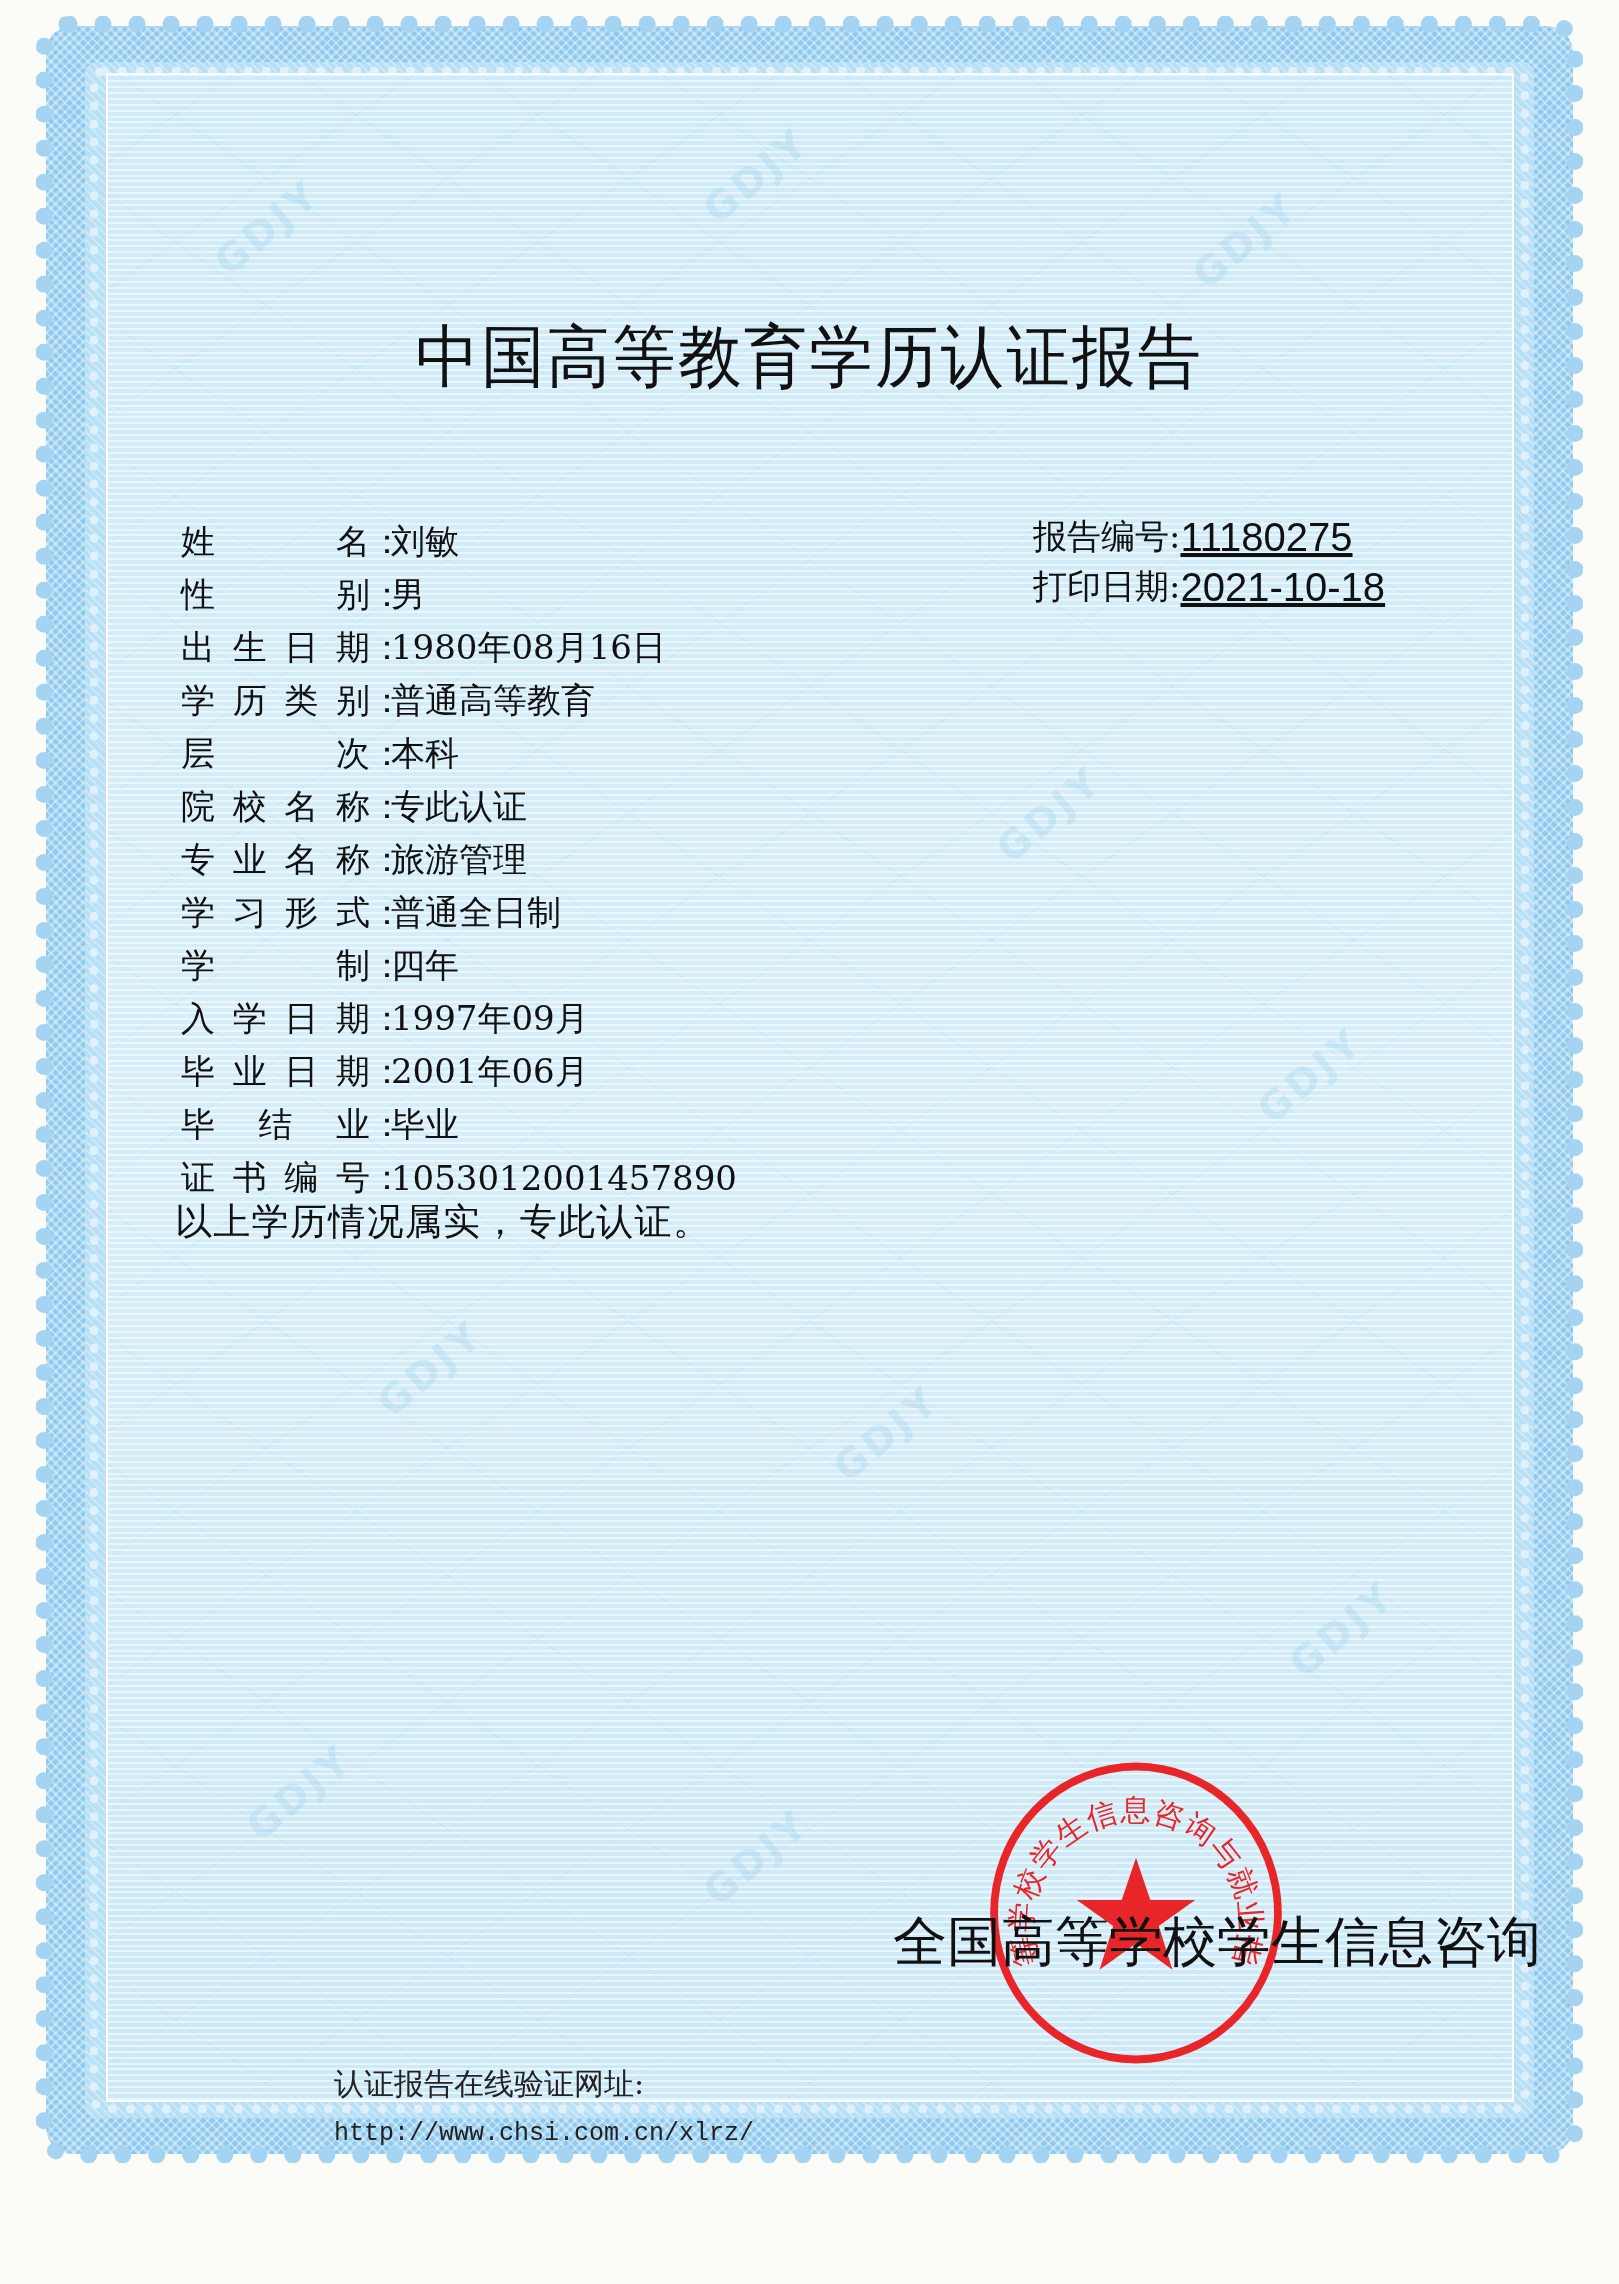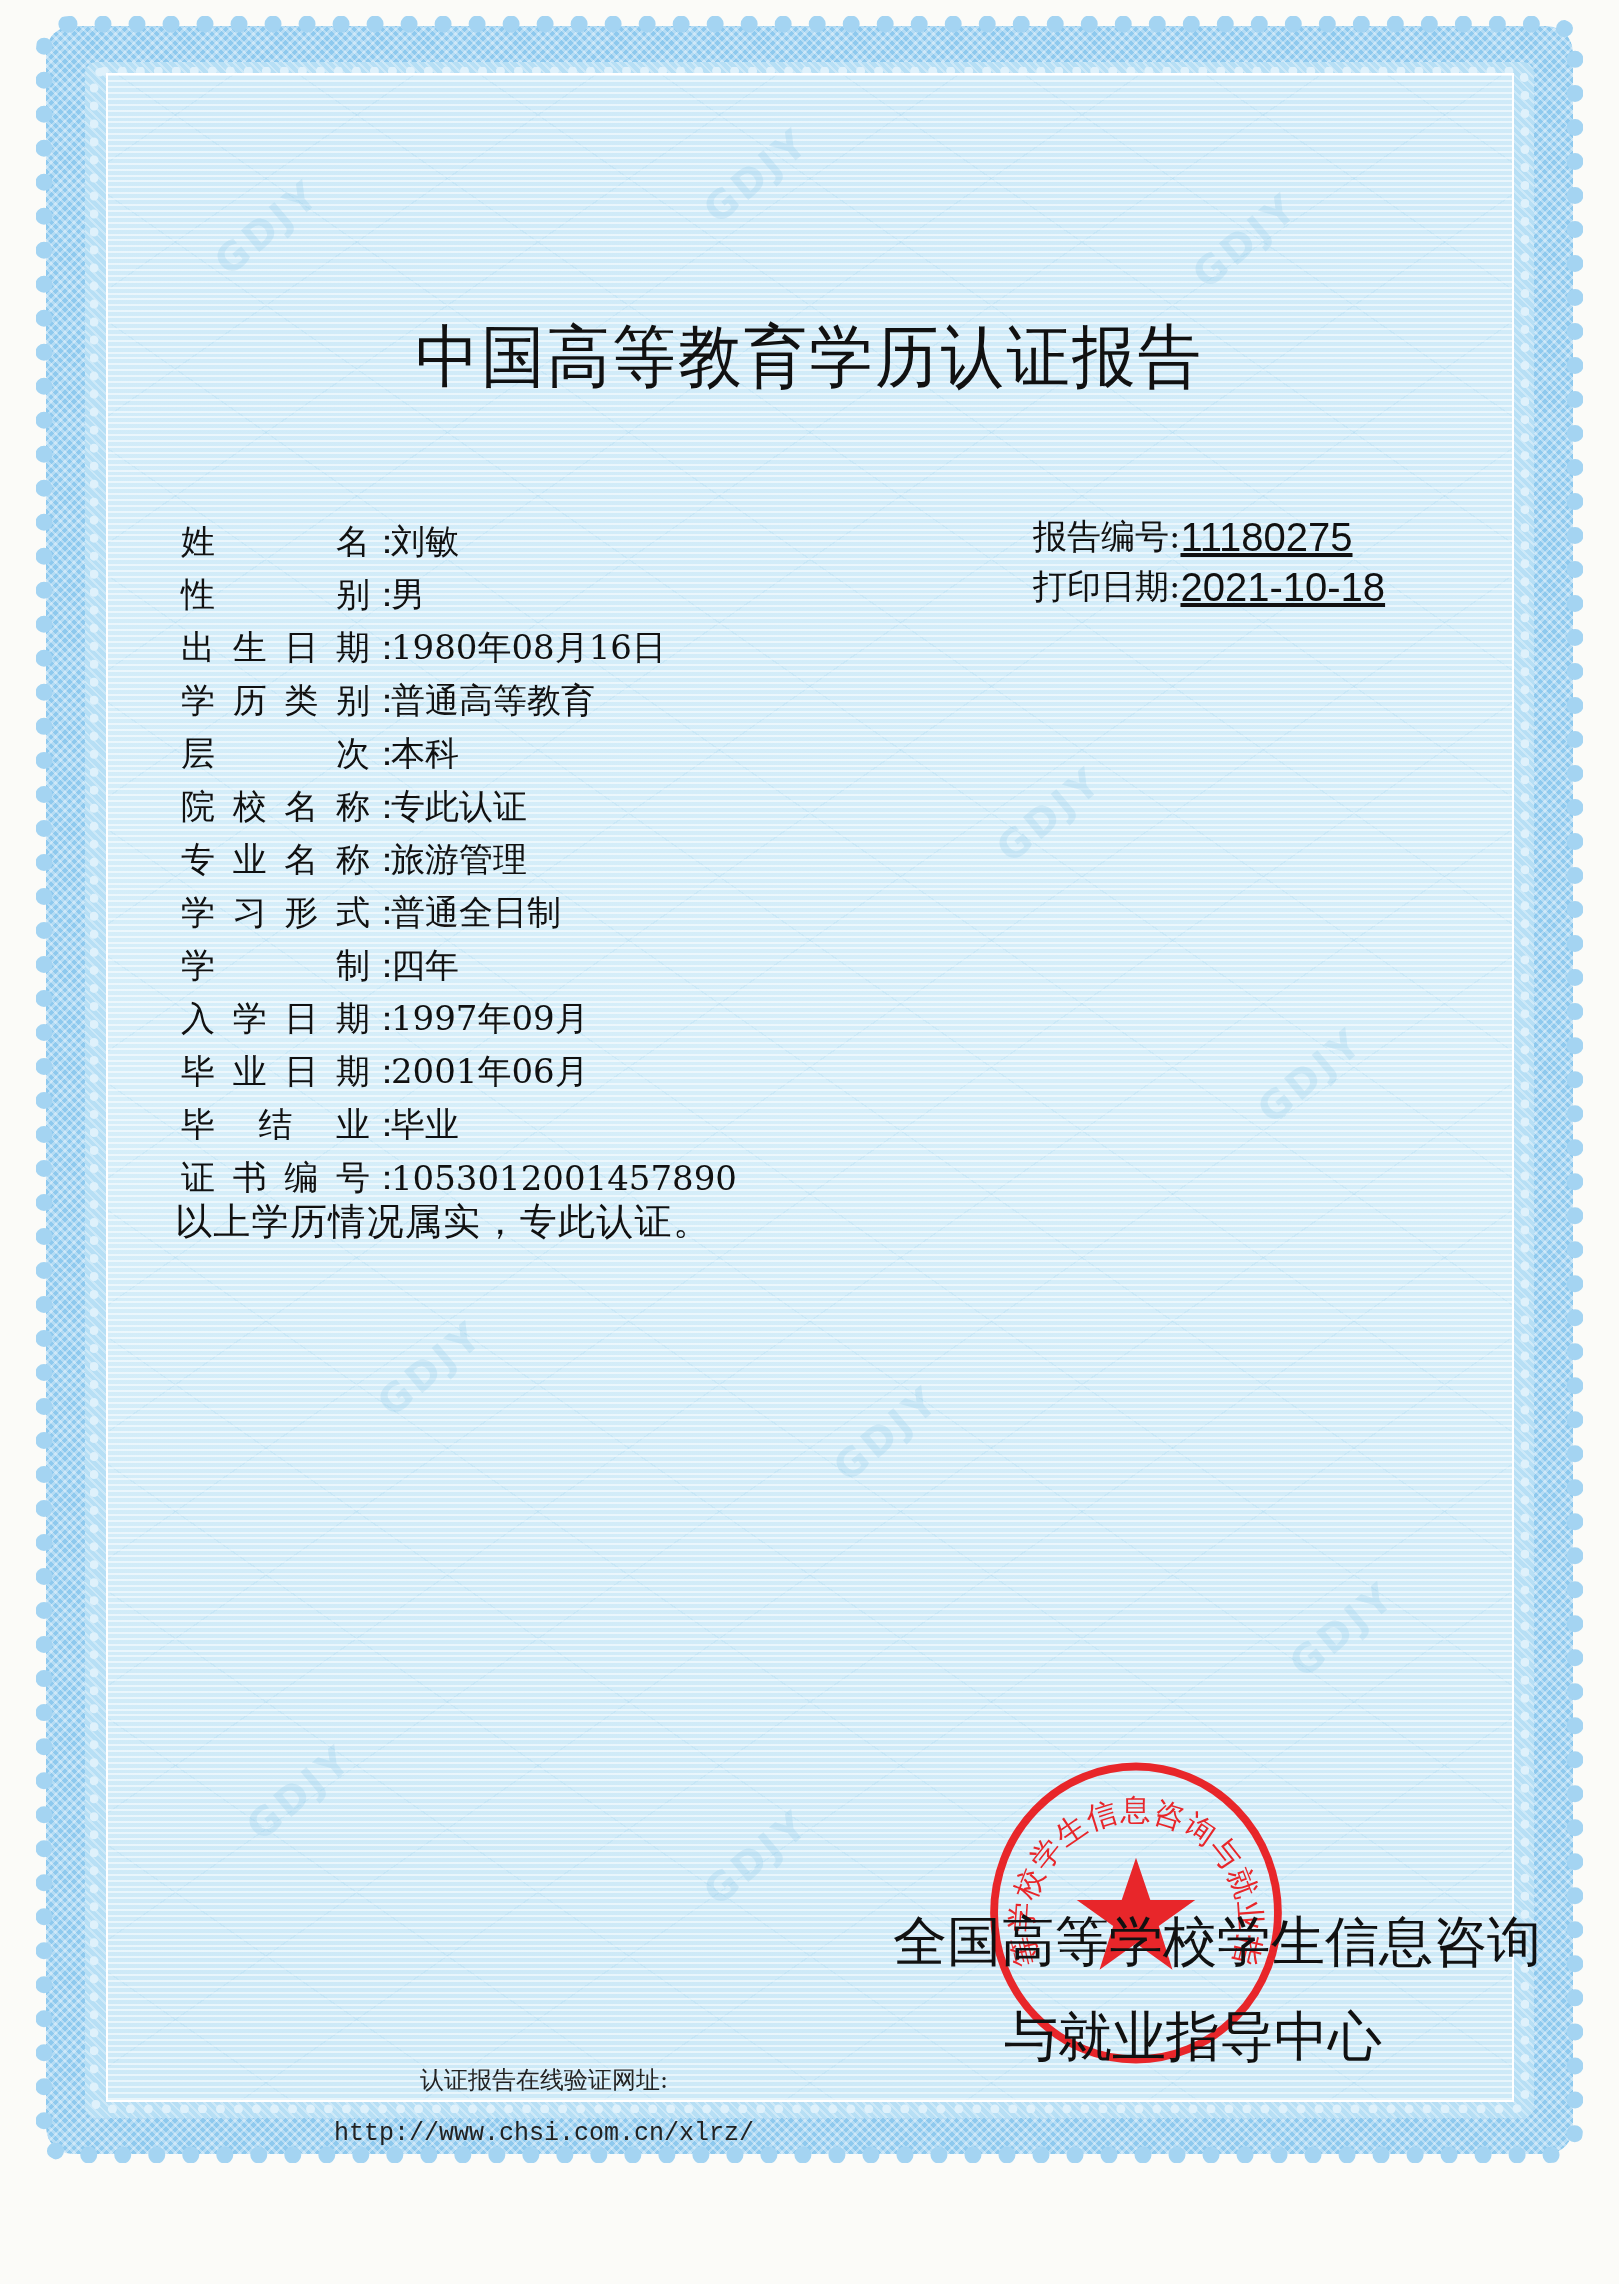--- a/index.html
+++ b/index.html
@@ -146,21 +146,21 @@
   }
   .issuer-1 { left: 893px; top: 1906px; }
   .issuer-2 { left: 1004px; top: 2001px; }
 
   .verify {
     position: absolute;
     left: 334px; top: 2064px;
     font-family: "DejaVu Serif", serif;
     color: #222;
   }
-  .verify-label { font-size: 24px; height: 46px; text-align: center; }
+  .verify-label { font-size: 30px; height: 46px; }
   .verify-url {
     font-family: "Liberation Mono", monospace;
     font-size: 25px;
     margin-top: 9px;
   }
 </style>
 </head>
 <body>
 
 <div class="page">
@@ -326,20 +326,19 @@
       <path id="sealArc" d="M 95 330 A 160 160 0 1 1 375 330"></path>
     </defs>
     <ellipse cx="235" cy="235" rx="218" ry="225" fill="none" stroke="#e8262a" stroke-width="12"></ellipse>
     <text font-family="DejaVu Sans, sans-serif" font-size="46" fill="#e8262a" letter-spacing="2">
       <textPath href="#sealArc" startOffset="50%" text-anchor="middle" id="seal-text-path">全国高等学校学生信息咨询与就业指导中心</textPath>
     </text>
     <polygon points="235,150 257,215 326,215 270,255 291,322 235,282 179,322 200,255 144,215 213,215" fill="#e8262a"></polygon>
   </svg>
 
   <div class="issuer issuer-1">全国高等学校学生信息咨询</div>
-  <div class="issuer issuer-2">与就业指导中心</div>
 
   <div class="verify">
     <div class="verify-label">认证报告在线验证网址:</div>
     <div class="verify-url">http://www.chsi.com.cn/xlrz/</div>
   </div>
 </div>
 
 
 </body></html>

